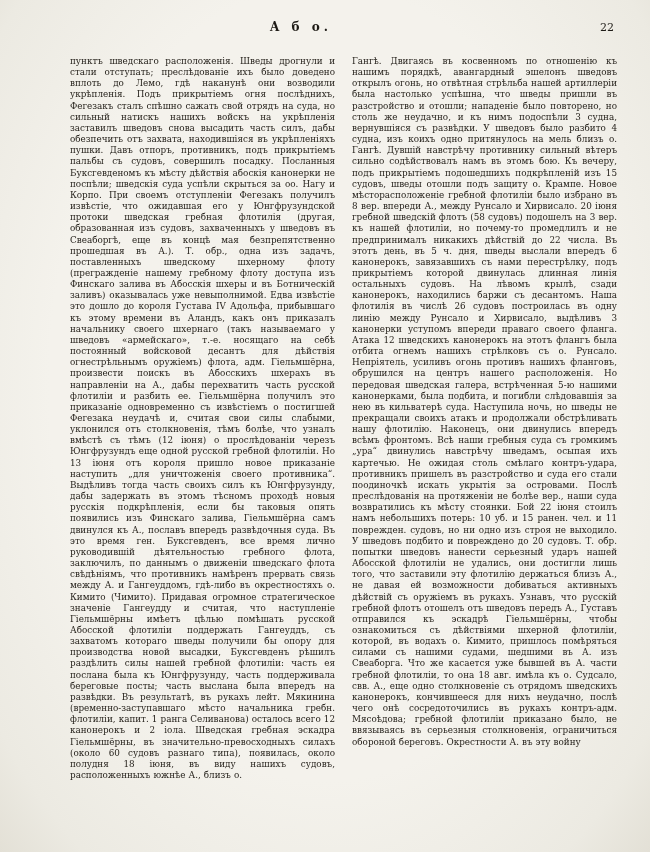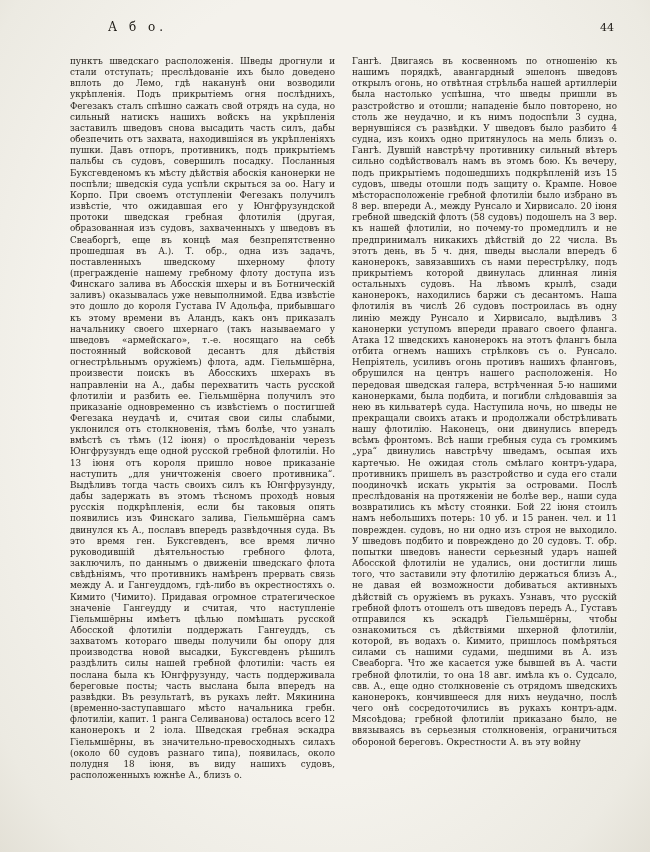--- a/index.html
+++ b/index.html
@@ -24,24 +24,24 @@
   }
   .page-header {
     position: absolute;
     top: 20px;
     left: 0;
     width: 650px;
     height: 18px;
   }
   .header-title {
     position: absolute;
-    left: 108px;
+    left: 132px;
     width: 200px;
-    text-align: left;
-    font-weight: normal;
+    text-align: right;
+    font-weight: bold;
     font-size: 12px;
     letter-spacing: 4px;
     color: #1d1a15;
   }
   .page-number {
     position: absolute;
     right: 36px;
     top: 1px;
     font-size: 11px;
     color: #1d1a15;
@@ -66,21 +66,21 @@
     word-spacing: 0.2px;
   }
 </style>
 </head>
 <body>
 
 <div class="page">
 
   <div class="page-header">
     <div class="header-title">А б о.</div>
-    <div class="page-number">44</div>
+    <div class="page-number">22</div>
   </div>
 
   <div class="columns">
     <div class="col">пунктъ шведскаго расположенія. Шведы дрогнули и стали отступать; преслѣдованіе ихъ было доведено вплоть до Лемо, гдѣ наканунѣ они возводили укрѣпленія. Подъ прикрытіемъ огня послѣднихъ, Фегезакъ сталъ спѣшно сажать свой отрядъ на суда, но сильный натискъ нашихъ войскъ на укрѣпленія заставилъ шведовъ снова высадить часть силъ, дабы обезпечить отъ захвата, находившіяся въ укрѣпленіяхъ пушки. Давъ отпоръ, противникъ, подъ прикрытіемъ пальбы съ судовъ, совершилъ посадку. Посланныя Буксгевденомъ къ мѣсту дѣйствія абоскія канонерки не поспѣли; шведскія суда успѣли скрыться за оо. Нагу и Корпо. При своемъ отступленіи Фегезакъ получилъ извѣстіе, что ожидавшая его у Юнгфрузундской протоки шведская гребная флотилія (другая, образованная изъ судовъ, захваченныхъ у шведовъ въ Свеаборгѣ, еще въ концѣ мая безпрепятственно прошедшая въ А.). Т. обр., одна изъ задачъ, поставленныхъ шведскому шхерному флоту (прегражденіе нашему гребному флоту доступа изъ Финскаго залива въ Абосскія шхеры и въ Ботническій заливъ) оказывалась уже невыполнимой. Едва извѣстіе это дошло до короля Густава IV Адольфа, прибывшаго къ этому времени въ Аландъ, какъ онъ приказалъ начальнику своего шхернаго (такъ называемаго у шведовъ «армейскаго», т.-е. носящаго на себѣ постоянный войсковой десантъ для дѣйствія огнестрѣльнымъ оружіемъ) флота, адм. Гіельмшёрна, произвести поискъ въ Абосскихъ шхерахъ въ направленіи на А., дабы перехватить часть русской флотиліи и разбить ее. Гіельмшёрна получилъ это приказаніе одновременно съ извѣстіемъ о постигшей Фегезака неудачѣ и, считая свои силы слабыми, уклонился отъ столкновенія, тѣмъ болѣе, что узналъ вмѣстѣ съ тѣмъ (12 іюня) о прослѣдованіи черезъ Юнгфрузундъ еще одной русской гребной флотиліи. Но 13 іюня отъ короля пришло новое приказаніе наступить „для уничтоженія своего противника“. Выдѣливъ тогда часть своихъ силъ къ Юнгфрузунду, дабы задержать въ этомъ тѣсномъ проходѣ новыя русскія подкрѣпленія, если бы таковыя опять появились изъ Финскаго залива, Гіельмшёрна самъ двинулся къ А., пославъ впередъ развѣдочныя суда. Въ это время ген. Буксгевденъ, все время лично руководившій дѣятельностью гребного флота, заключилъ, по даннымъ о движеніи шведскаго флота свѣдѣніямъ, что противникъ намѣренъ прервать связь между А. и Гангеуддомъ, гдѣ-либо въ окрестностяхъ о. Кимито (Чимито). Придавая огромное стратегическое значеніе Гангеудду и считая, что наступленіе Гіельмшёрны имѣетъ цѣлью помѣшать русской Абосской флотиліи поддержать Гангеуддъ, съ захватомъ котораго шведы получили бы опору для производства новой высадки, Буксгевденъ рѣшилъ раздѣлить силы нашей гребной флотиліи: часть ея послана была къ Юнгфрузунду, часть поддерживала береговые посты; часть выслана была впередъ на развѣдки. Въ результатѣ, въ рукахъ лейт. Мякинина (временно-заступавшаго мѣсто начальника гребн. флотиліи, капит. 1 ранга Селиванова) осталось всего 12 канонерокъ и 2 іола. Шведская гребная эскадра Гіельмшёрны, въ значительно-превосходныхъ силахъ (около 60 судовъ разнаго типа), появилась, около полудня 18 іюня, въ виду нашихъ судовъ, расположенныхъ южнѣе А., близъ о.</div>
     <div class="col">Гангѣ. Двигаясь въ косвенномъ по отношенію къ нашимъ порядкѣ, авангардный эшелонъ шведовъ открылъ огонь, но отвѣтная стрѣльба нашей артиллеріи была настолько успѣшна, что шведы пришли въ разстройство и отошли; нападеніе было повторено, но столь же неудачно, и къ нимъ подоспѣли 3 судна, вернувшіяся съ развѣдки. У шведовъ было разбито 4 судна, изъ коихъ одно притянулось на мель близъ о. Гангѣ. Дувшій навстрѣчу противнику сильный вѣтеръ сильно содѣйствовалъ намъ въ этомъ бою. Къ вечеру, подъ прикрытіемъ подошедшихъ подкрѣпленій изъ 15 судовъ, шведы отошли подъ защиту о. Крампе. Новое мѣсторасположеніе гребной флотиліи было избрано въ 8 вер. впереди А., между Рунсало и Хирвисало. 20 іюня гребной шведскій флотъ (58 судовъ) подошелъ на 3 вер. къ нашей флотиліи, но почему-то промедлилъ и не предпринималъ никакихъ дѣйствій до 22 числа. Въ этотъ день, въ 5 ч. дня, шведы выслали впередъ 6 канонерокъ, завязавшихъ съ нами перестрѣлку, подъ прикрытіемъ которой двинулась длинная линія остальныхъ судовъ. На лѣвомъ крылѣ, сзади канонерокъ, находились баржи съ десантомъ. Наша флотилія въ числѣ 26 судовъ построилась въ одну линію между Рунсало и Хирвисало, выдѣливъ 3 канонерки уступомъ впереди праваго своего фланга. Атака 12 шведскихъ канонерокъ на этотъ флангъ была отбита огнемъ нашихъ стрѣлковъ съ о. Рунсало. Непріятель, усиливъ огонь противъ нашихъ фланговъ, обрушился на центръ нашего расположенія. Но передовая шведская галера, встрѣченная 5-ю нашими канонерками, была подбита, и погибли слѣдовавшія за нею въ кильватерѣ суда. Наступила ночь, но шведы не прекращали своихъ атакъ и продолжали обстрѣливать нашу флотилію. Наконецъ, они двинулись впередъ всѣмъ фронтомъ. Всѣ наши гребныя суда съ громкимъ „ура“ двинулись навстрѣчу шведамъ, осыпая ихъ картечью. Не ожидая столь смѣлаго контръ-удара, противникъ пришелъ въ разстройство и суда его стали поодиночкѣ искать укрытія за островами. Послѣ преслѣдованія на протяженіи не болѣе вер., наши суда возвратились къ мѣсту стоянки. Бой 22 іюня стоилъ намъ небольшихъ потерь: 10 уб. и 15 ранен. чел. и 11 поврежден. судовъ, но ни одно изъ строя не выходило. У шведовъ подбито и повреждено до 20 судовъ. Т. обр. попытки шведовъ нанести серьезный ударъ нашей Абосской флотиліи не удались, они достигли лишь того, что заставили эту флотилію держаться близъ А., не давая ей возможности добиваться активныхъ дѣйствій съ оружіемъ въ рукахъ. Узнавъ, что русскій гребной флотъ отошелъ отъ шведовъ передъ А., Густавъ отправился къ эскадрѣ Гіельмшёрны, чтобы ознакомиться съ дѣйствіями шхерной флотиліи, которой, въ водахъ о. Кимито, пришлось помѣряться силами съ нашими судами, шедшими въ А. изъ Свеаборга. Что же касается уже бывшей въ А. части гребной флотиліи, то она 18 авг. имѣла къ о. Судсало, свв. А., еще одно столкновеніе съ отрядомъ шведскихъ канонерокъ, кончившееся для нихъ неудачно, послѣ чего онѣ сосредоточились въ рукахъ контръ-адм. Мясоѣдова; гребной флотиліи приказано было, не ввязываясь въ серьезныя столкновенія, ограничиться обороной береговъ. Окрестности А. въ эту войну</div>
   </div>
 
 </div>
 
 </body></html>

